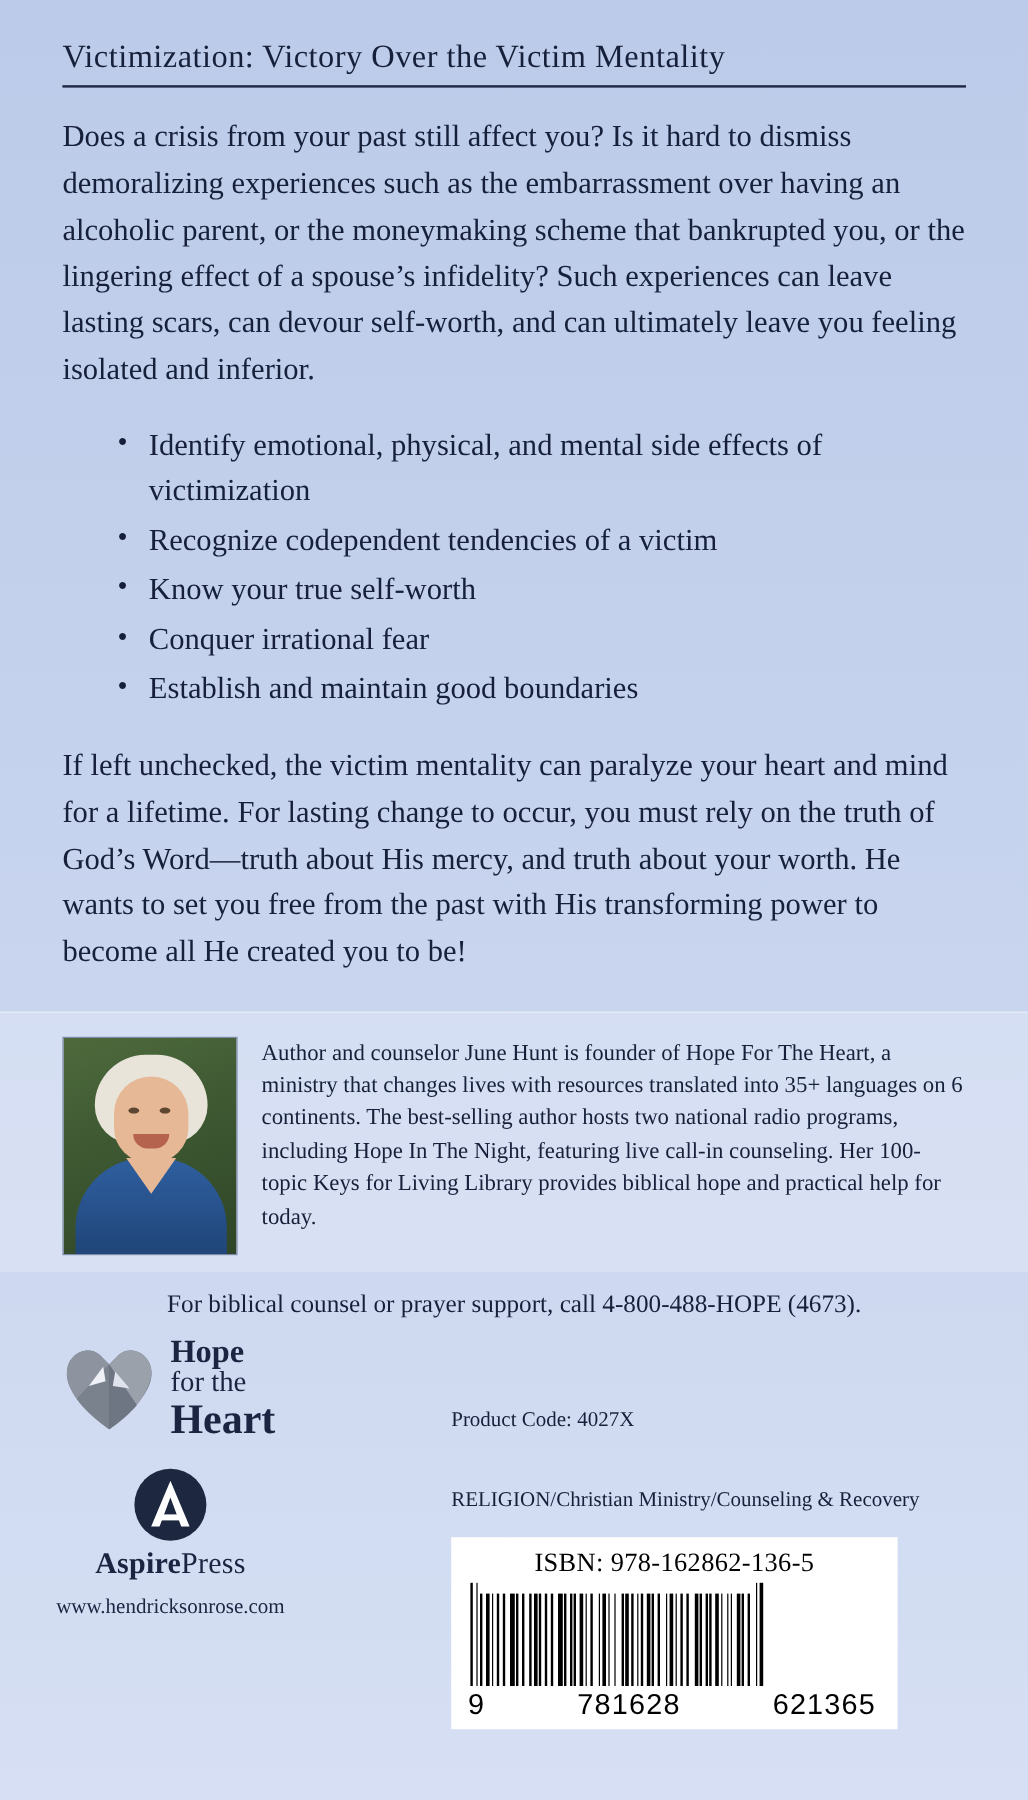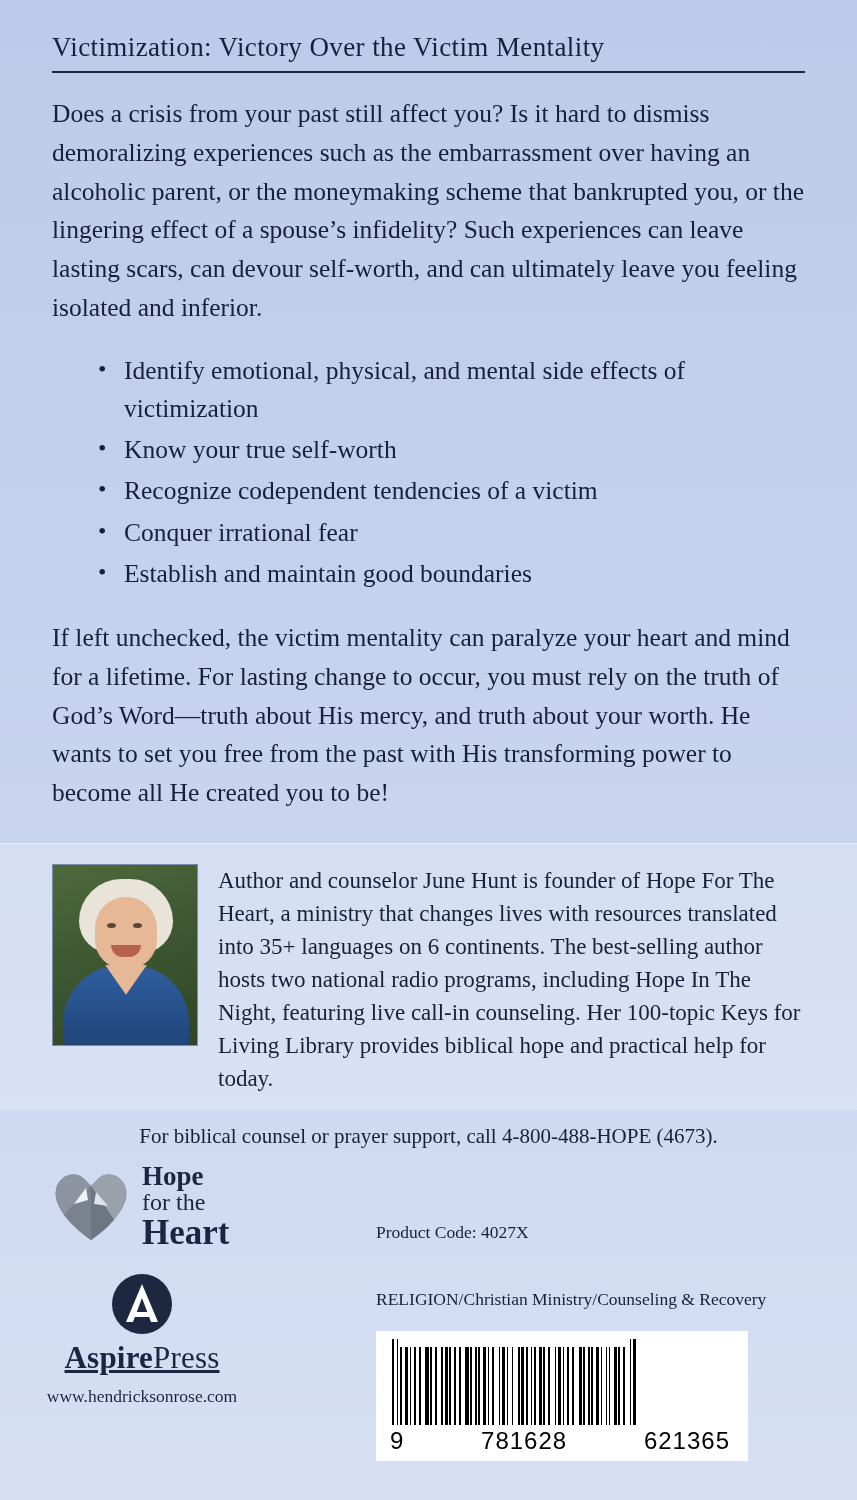--- a/index.html
+++ b/index.html
@@ -128,21 +128,21 @@
     border-radius: 58px 58px 0 0;
   }
   .author-photo .collar {
     position: absolute;
     left: 52px; top: 100px;
     width: 42px; height: 30px;
     background: #e7b896;
     clip-path: polygon(50% 100%, 0 0, 100% 0);
   }
   .bio-text {
-    font-size: 23px;
+    font-size: 19px;
     line-height: 1.44;
     color: #16203a;
   }
 
   
   .call-line {
     text-align: center;
     font-size: 21px;
     padding: 14px 0 10px 0;
     color: #16203a;
@@ -181,24 +181,23 @@
   .aspire {
     margin-top: 22px;
     display: flex;
     flex-direction: column;
     align-items: center;
     width: 180px;
   }
   .aspire-mark { width: 64px; height: 64px; }
   .aspire-word {
     margin-top: 4px;
-    font-size: 31px;
+    font-size: 25px;
     color: #1b2440;
     letter-spacing: 0.2px;
-    text-decoration: underline;
   }
   .aspire-word b { font-weight: bold; }
   .website {
     margin-top: 10px;
     font-size: 17.5px;
     color: #1b2440;
     margin-left: 0;
   }
 
   .footer-right {
@@ -251,22 +250,22 @@
     <div class="title">
       <span>Victimization: Victory Over the Victim Mentality</span>
     </div>
     <div class="title-rule"></div>
 
     <p class="body">Does a crisis from your past still affect you? Is it hard to dismiss demoralizing experiences such as the embarrassment over having an alcoholic parent, or the moneymaking scheme that bankrupted you, or the lingering effect of a spouse’s infidelity? Such experiences can leave lasting scars, can devour self-worth, and can ultimately leave you feeling isolated and inferior.</p>
 
 
     <ul class="points">
       <li>Identify emotional, physical, and mental side effects of victimization</li>
+      <li>Recognize codependent tendencies of a victim</li>
       <li>Know your true self-worth</li>
-      <li>Recognize codependent tendencies of a victim</li>
       <li>Conquer irrational fear</li>
       <li>Establish and maintain good boundaries</li>
     </ul>
 
     <p class="body">If left unchecked, the victim mentality can paralyze your heart and mind for a lifetime. For lasting change to occur, you must rely on the truth of God’s Word—truth about His mercy, and truth about your worth. He wants to set you free from the past with His transforming power to become all He created you to be!</p>
   </section>
 
   <section class="bio-band">
     <div class="author-photo">
       <div class="body"></div>
@@ -315,20 +314,21 @@
         <div class="website">www.hendricksonrose.com</div>
       </div>
 
     </div>
 
     <div class="footer-right">
       <div class="meta-line">Product Code: 4027X</div>
       <div class="meta-line">RELIGION/Christian Ministry/Counseling &amp; Recovery</div>
 
       <div class="isbn-box">
+        <div class="isbn-text">ISBN: 978-162862-136-5</div>
         <div class="barcode" id="barcode">
             <span style="width: 1.6px; background: rgb(0, 0, 0); height: 100%;"></span>
             <span style="width: 3.2px; background: transparent; height: 100%;"></span>
             <span style="width: 1.6px; background: rgb(0, 0, 0); height: 100%;"></span>
             <span style="width: 1.6px; background: transparent; height: 100%;"></span>
             <span style="width: 1.6px; background: rgb(0, 0, 0); height: 90%;"></span>
             <span style="width: 3.2px; background: transparent; height: 90%;"></span>
             <span style="width: 3.2px; background: rgb(0, 0, 0); height: 90%;"></span>
             <span style="width: 1.6px; background: transparent; height: 90%;"></span>
             <span style="width: 1.6px; background: rgb(0, 0, 0); height: 90%;"></span>

